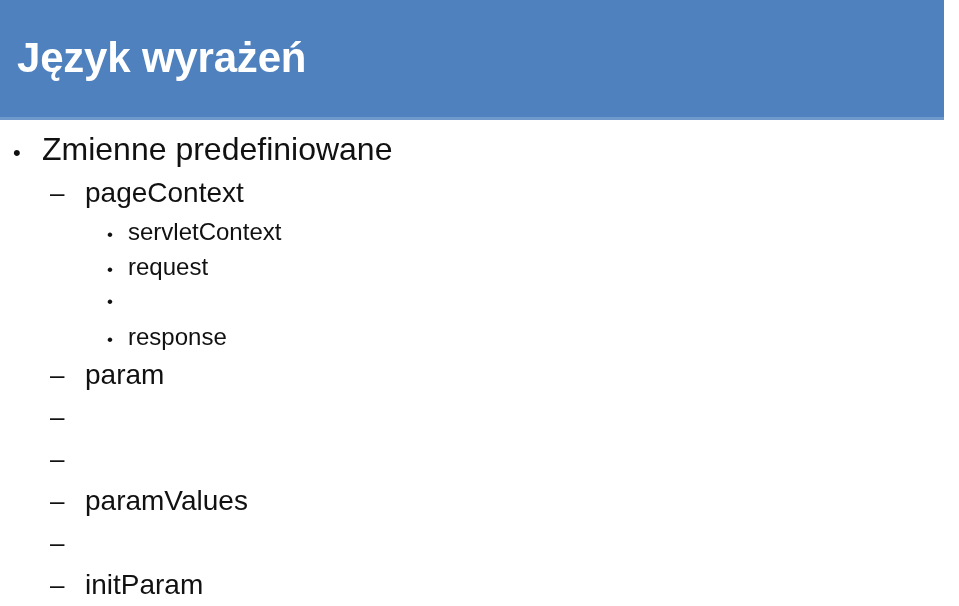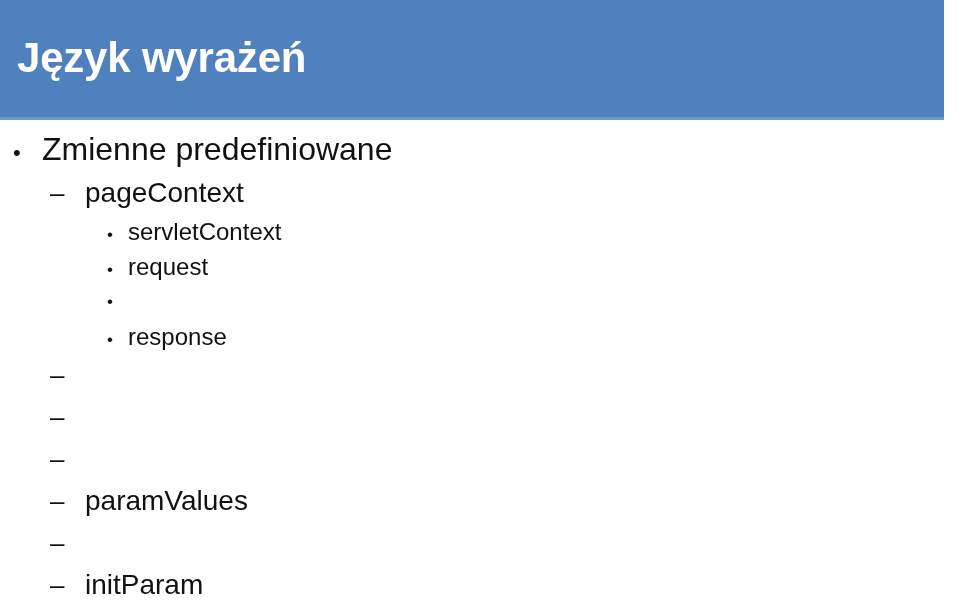--- a/index.html
+++ b/index.html
@@ -134,20 +134,21 @@
       </div>
       <div class="outline-item lvl3">
         <span class="marker">•</span>
       </div>
       <div class="outline-item lvl3">
         <span class="marker">•</span>
         <span class="item-text">response</span>
       </div>
       <div class="outline-item lvl2">
         <span class="marker">–</span>
+        <span class="item-text">param</span>
       </div>
       <div class="outline-item lvl2">
         <span class="marker">–</span>
       </div>
       <div class="outline-item lvl2">
         <span class="marker">–</span>
       </div>
       <div class="outline-item lvl2">
         <span class="marker">–</span>
         <span class="item-text">paramValues</span>

